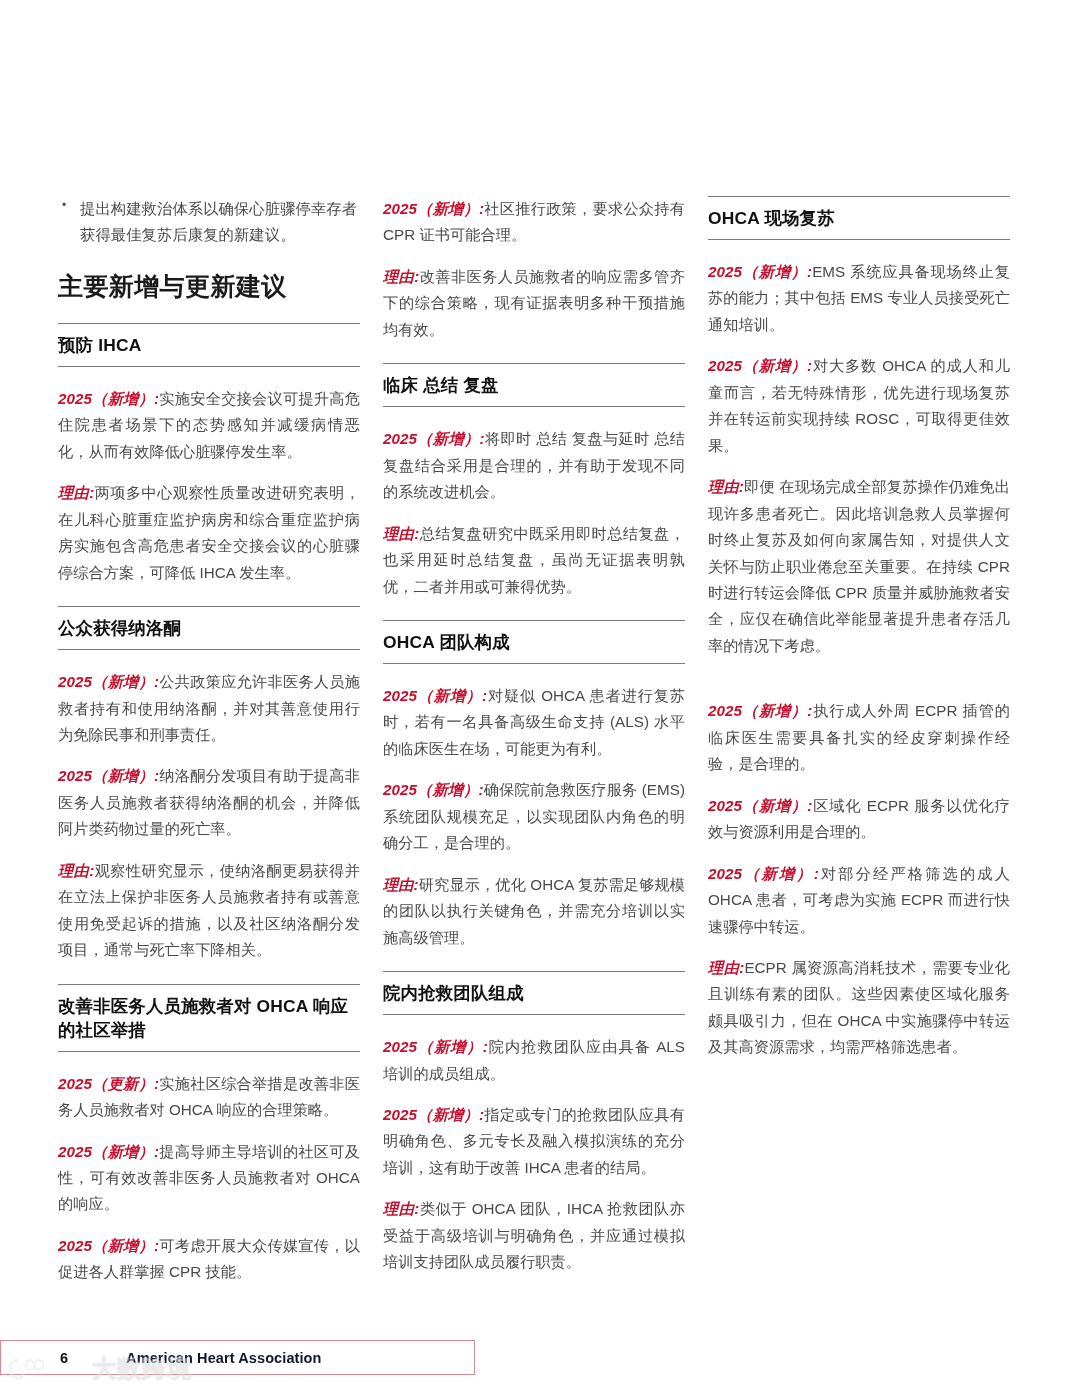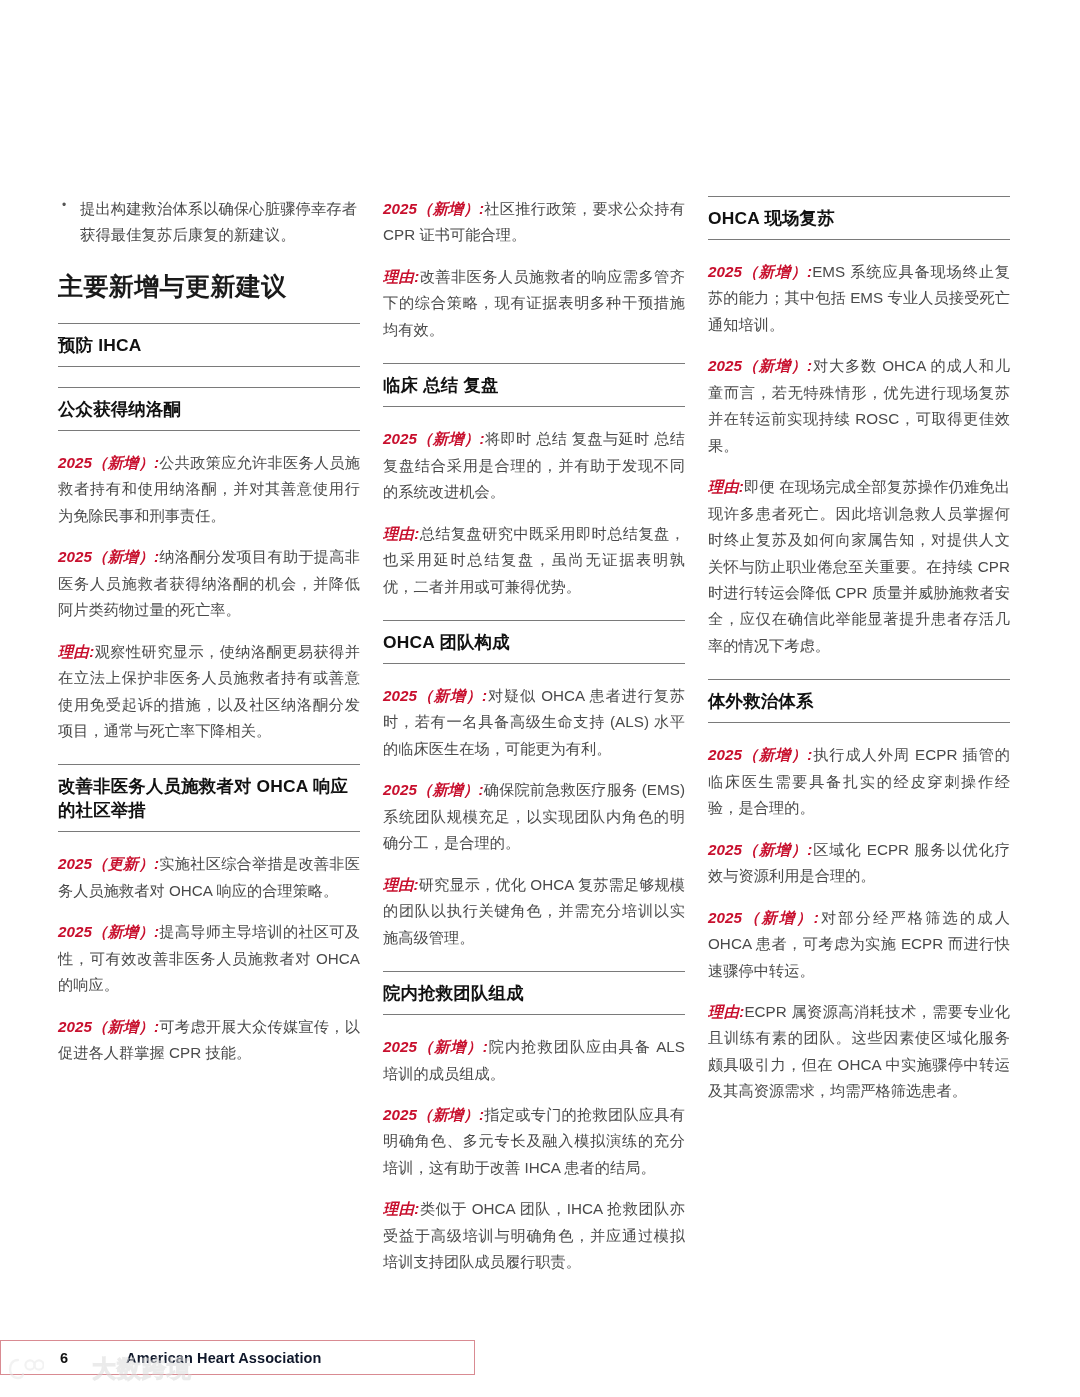--- a/index.html
+++ b/index.html
@@ -186,20 +186,28 @@
       <ul class="bullet-list">
         <li class="bullet-item">提出构建救治体系以确保心脏骤停幸存者获得最佳复苏后康复的新建议。</li>
       </ul>
 
       <h1 class="main-title">主要新增与更新建议</h1>
 
       <div class="section first">
         <div class="section-head">
           <h3>预防 IHCA</h3>
         </div>
+        <div class="section-body">
+          <p class="para">
+            <span class="tag">2025（新增）:</span><span>实施安全交接会议可提升高危住院患者场景下的态势感知并减缓病情恶化，从而有效降低心脏骤停发生率。</span>
+          </p>
+          <p class="para">
+            <span class="tag">理由:</span><span>两项多中心观察性质量改进研究表明，在儿科心脏重症监护病房和综合重症监护病房实施包含高危患者安全交接会议的心脏骤停综合方案，可降低 IHCA 发生率。</span>
+          </p>
+        </div>
       </div>
 
       <div class="section">
         <div class="section-head">
           <h3>公众获得纳洛酮</h3>
         </div>
         <div class="section-body">
           <p class="para">
             <span class="tag">2025（新增）:</span><span>公共政策应允许非医务人员施救者持有和使用纳洛酮，并对其善意使用行为免除民事和刑事责任。</span>
           </p>
@@ -303,23 +311,20 @@
           <p class="para">
             <span class="tag">2025（新增）:</span><span>对大多数 OHCA 的成人和儿童而言，若无特殊情形，优先进行现场复苏并在转运前实现持续 ROSC，可取得更佳效果。</span>
           </p>
           <p class="para">
             <span class="tag">理由:</span><span>即便 在现场完成全部复苏操作仍难免出现许多患者死亡。因此培训急救人员掌握何时终止复苏及如何向家属告知，对提供人文关怀与防止职业倦怠至关重要。在持续 CPR 时进行转运会降低 CPR 质量并威胁施救者安全，应仅在确信此举能显著提升患者存活几率的情况下考虑。</span>
           </p>
         </div>
       </div>
 
       <div class="section">
-        <div class="section-head">
-          <h3>体外救治体系</h3>
-        </div>
         <div class="section-body">
           <p class="para">
             <span class="tag">2025（新增）:</span><span>执行成人外周 ECPR 插管的临床医生需要具备扎实的经皮穿刺操作经验，是合理的。</span>
           </p>
           <p class="para">
             <span class="tag">2025（新增）:</span><span>区域化 ECPR 服务以优化疗效与资源利用是合理的。</span>
           </p>
           <p class="para">
             <span class="tag">2025（新增）:</span><span>对部分经严格筛选的成人 OHCA 患者，可考虑为实施 ECPR 而进行快速骤停中转运。</span>
           </p>

